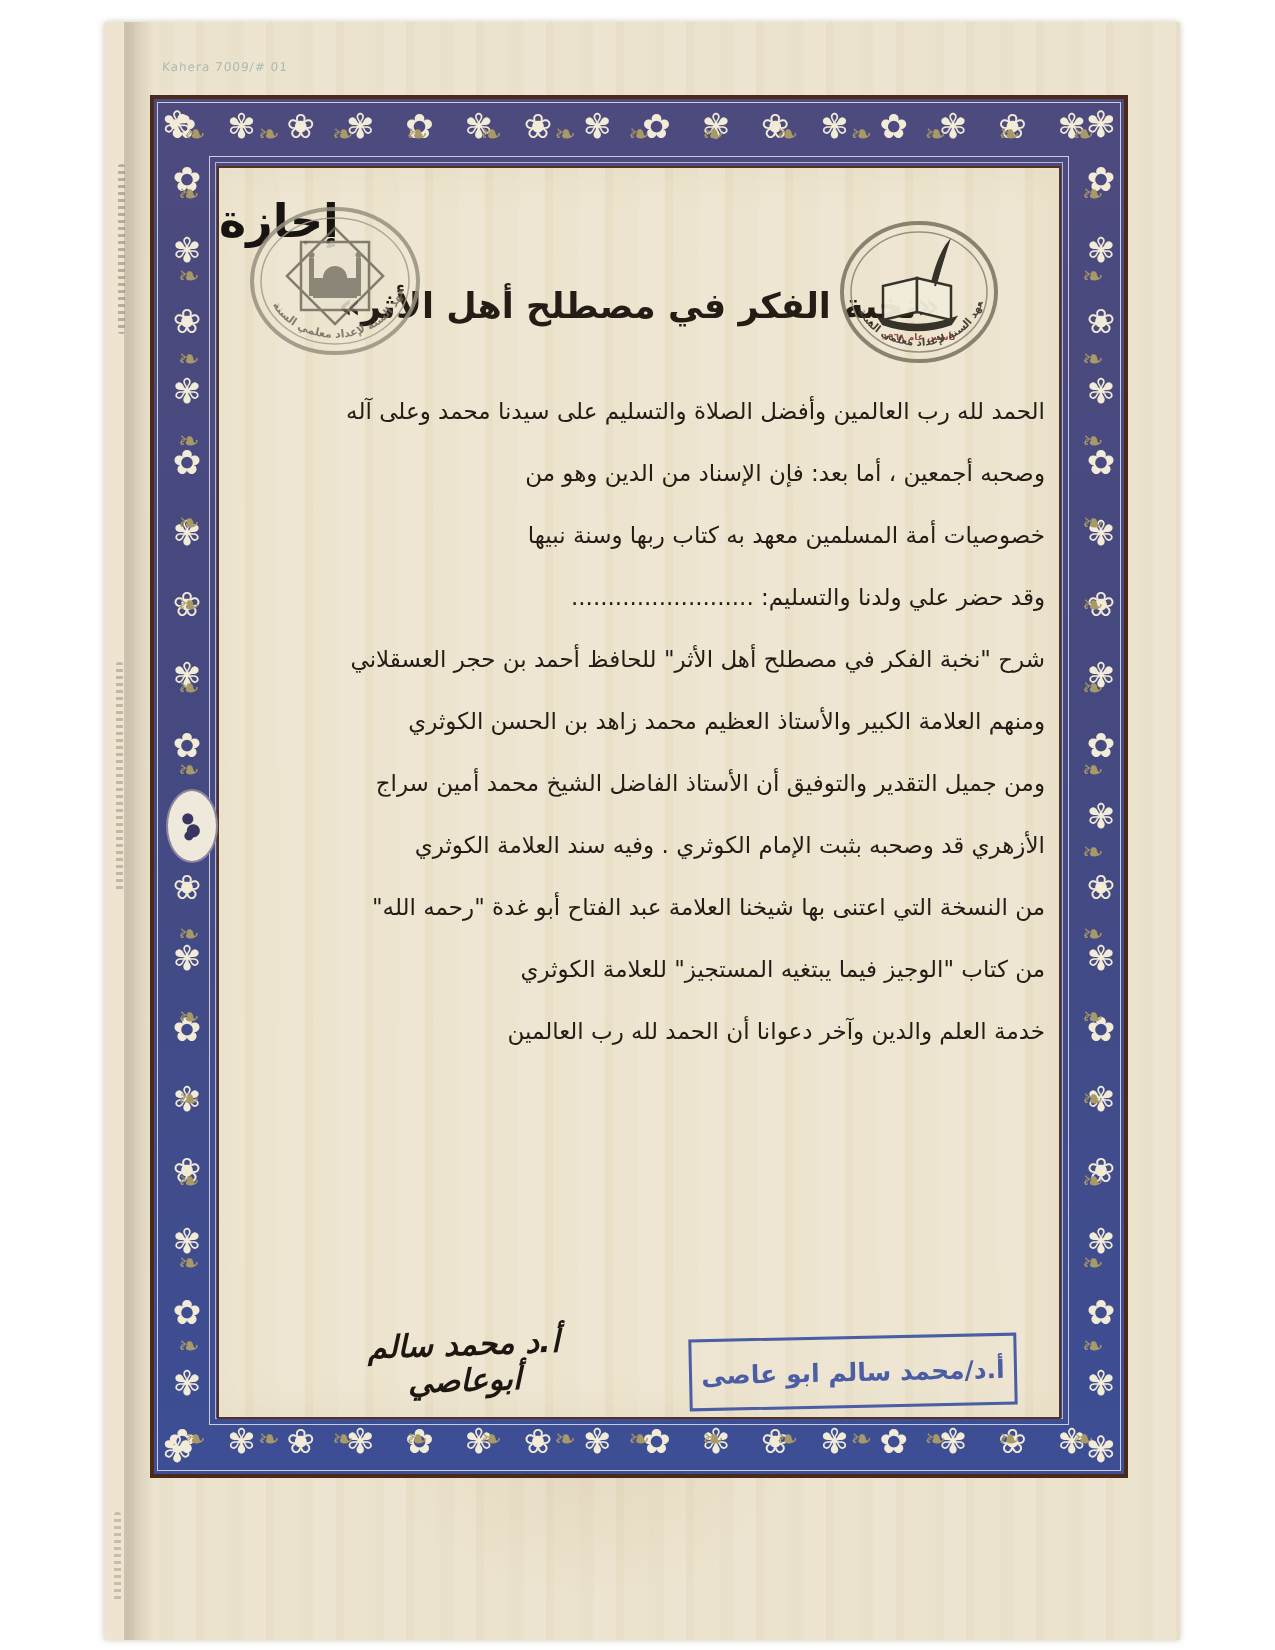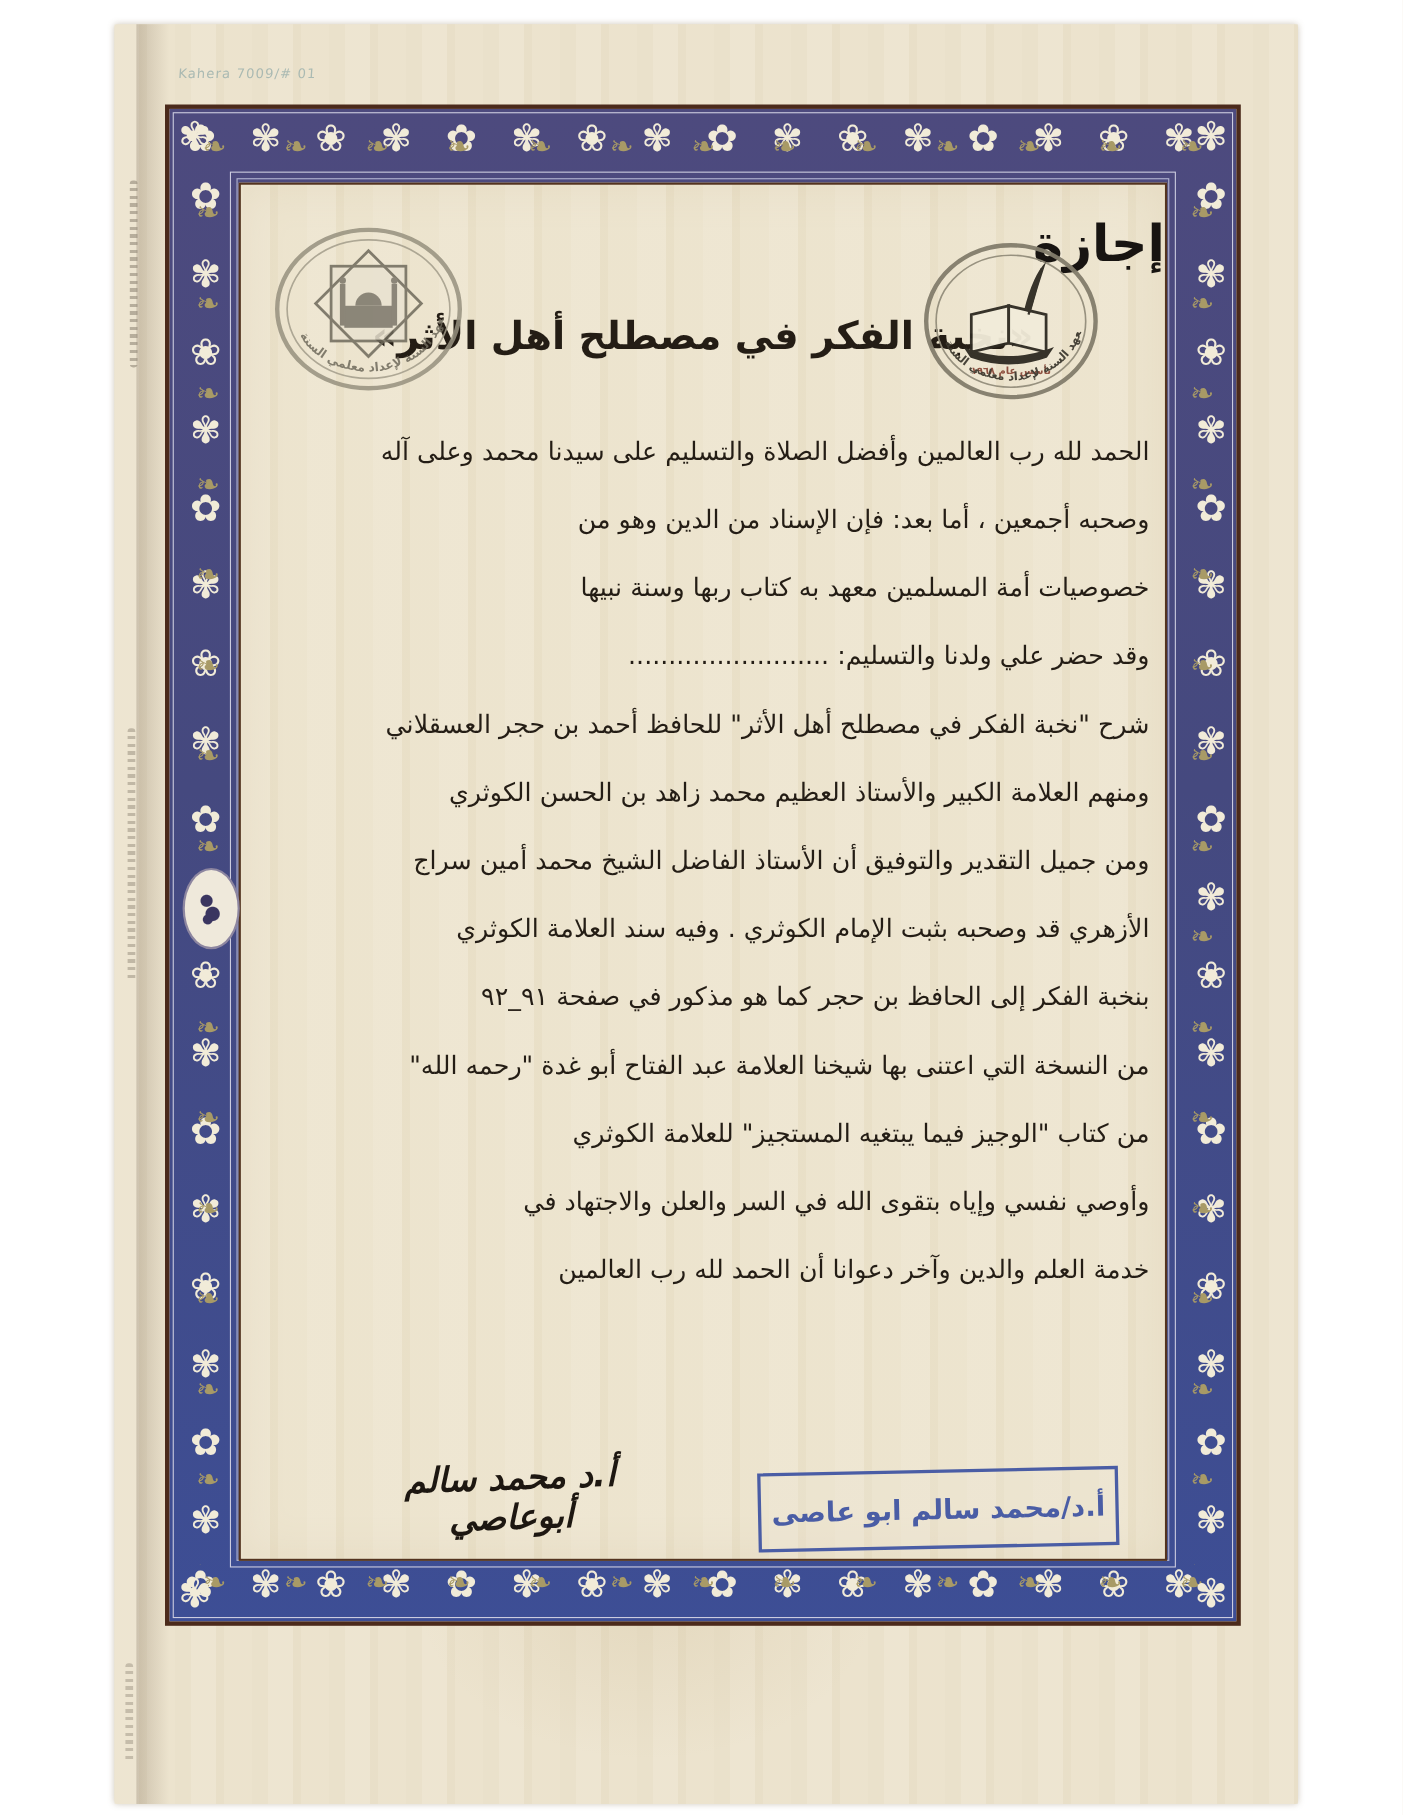--- a/index.html
+++ b/index.html
@@ -55,21 +55,21 @@
   .medallion i{position:absolute;left:11px;top:16px;width:22px;height:34px;display:block;
        background:radial-gradient(circle at 40% 35%,#3a3560 0 5px,transparent 6px),
                   radial-gradient(circle at 65% 70%,#3a3560 0 6px,transparent 7px),
                   radial-gradient(circle at 45% 85%,#3a3560 0 4px,transparent 5px);}
   
   .parchment{position:absolute;inset:67px 63px 55px 63px;background:#ede5d0;
        border:2.5px solid #53331f;box-sizing:border-box;
        box-shadow:inset 0 0 0 2px #e8dfc8, inset 0 0 40px rgba(160,130,80,.18);}
   .parchment .streaks2{position:absolute;inset:0;opacity:.45;pointer-events:none;
        background:repeating-linear-gradient(90deg,#f0e8d5 0 26px,#e4d9bd 26px 34px,#ece3cc 34px 60px);}
-  .doc-title{position:absolute;top:26px;left:0;right:0;text-align:right;
+  .doc-title{position:absolute;top:26px;left:0;right:0;text-align:left;
        font-size:46px;font-weight:bold;color:#181411;letter-spacing:2px;}
   .doc-subtitle{position:absolute;top:118px;left:0;right:0;text-align:center;direction:rtl;
        font-size:35px;font-weight:bold;color:#241d15;}
   .body-text{position:absolute;top:212px;right:14px;left:10px;direction:rtl;
        text-align:right;color:#241d15;}
   .line{white-space:nowrap;font-size:23px;line-height:62px;font-weight:500;}
   .signature{position:absolute;left:95px;top:1158px;width:300px;direction:rtl;
        font-size:31px;font-weight:bold;font-style:italic;color:#1d1711;
        transform:rotate(-2deg);text-align:center;}
   .stamp{position:absolute;left:470px;top:1168px;width:322px;height:66px;
@@ -174,24 +174,22 @@
 
         <div class="body-text">
           <div class="line">الحمد لله رب العالمين وأفضل الصلاة والتسليم على سيدنا محمد وعلى آله</div>
           <div class="line">وصحبه أجمعين ، أما بعد: فإن الإسناد من الدين وهو من</div>
           <div class="line">خصوصيات أمة المسلمين معهد به كتاب ربها وسنة نبيها</div>
           <div class="line">وقد حضر علي ولدنا والتسليم: .........................</div>
           <div class="line">شرح "نخبة الفكر في مصطلح أهل الأثر" للحافظ أحمد بن حجر العسقلاني</div>
           <div class="line">ومنهم العلامة الكبير والأستاذ العظيم محمد زاهد بن الحسن الكوثري</div>
           <div class="line">ومن جميل التقدير والتوفيق أن الأستاذ الفاضل الشيخ محمد أمين سراج</div>
           <div class="line">الأزهري قد وصحبه بثبت الإمام الكوثري . وفيه سند العلامة الكوثري</div>
-          <div class="line">بنخبة الفكر إلى الحافظ بن حجر كما هو مذكور في صفحة ٩١_٩٢</div>
           <div class="line">من النسخة التي اعتنى بها شيخنا العلامة عبد الفتاح أبو غدة "رحمه الله"</div>
           <div class="line">من كتاب "الوجيز فيما يبتغيه المستجيز" للعلامة الكوثري</div>
-          <div class="line">وأوصي نفسي وإياه بتقوى الله في السر والعلن والاجتهاد في</div>
           <div class="line">خدمة العلم والدين وآخر دعوانا أن الحمد لله رب العالمين</div>
         </div>
 
         <div class="signature">أ.د محمد سالم أبوعاصي</div>
         <div class="stamp">أ.د/محمد سالم ابو عاصى</div>
       </div>
     </div>
   </div>
 </div>
 

